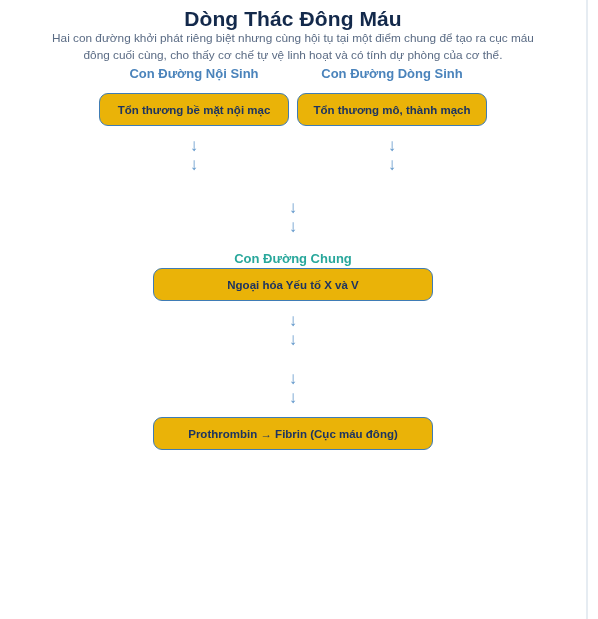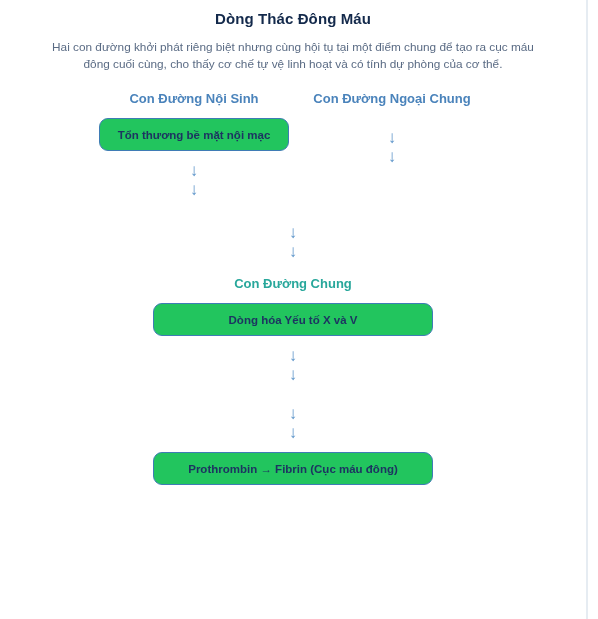--- a/index.html
+++ b/index.html
@@ -23,39 +23,39 @@
     position: relative;
     background: #ffffff;
   }
 
   
   .header {
     padding-top: 8px;
     text-align: center;
   }
   .title {
-    font-size: 15px;
+    font-size: 21px;
     font-weight: bold;
     color: #13294b;
     letter-spacing: .1px;
     margin: 0;
     line-height: 22px;
   }
   .subtitle {
-    margin: 9px auto 0 auto;
+    margin: 0 auto 0 auto;
     width: 486px;
     font-size: 11.8px;
     line-height: 17px;
     color: #5a6b84;
     text-align: center;
   }
 
   
   .columns {
-    margin-top: 17px;
+    margin-top: 1px;
     display: flex;
     justify-content: center;
     gap: 8px;
   }
   .column {
     width: 190px;
     display: flex;
     flex-direction: column;
     align-items: center;
   }
@@ -68,21 +68,21 @@
     height: 18px;
   }
   .col-head.common {
     color: #28a79b;
   }
 
   .node {
     box-sizing: border-box;
     border: 1px solid #3f7cb5;
     border-radius: 9px;
-    background: #22c55e;
+    background: #eab308;
     height: 33px;
     display: flex;
     align-items: center;
     justify-content: center;
     font-size: 11.5px;
     font-weight: bold;
     color: #1d3461;
     padding: 0 10px;
     white-space: nowrap;
   }
@@ -109,21 +109,21 @@
   .col-arrows { margin-top: 10px; margin-bottom: 11px; }
 
   
   .common-section {
     margin-top: 0;
     display: flex;
     flex-direction: column;
     align-items: center;
   }
   .mid-arrows { margin-top: 13px; margin-bottom: 14px; }
-  .common-head { margin-bottom: 10px; }
+  .common-head { }
   .flow-arrows { margin-top: 10px; margin-bottom: 10px; }
 </style>
 </head>
 <body>
 
 <div class="page">
 
   <div class="header">
     <h1 class="title">Dòng Thác Đông Máu</h1>
     <p class="subtitle">Hai con đường khởi phát riêng biệt nhưng cùng hội tụ tại một điểm chung để tạo ra cục máu đông cuối cùng, cho thấy cơ chế tự vệ linh hoạt và có tính dự phòng của cơ thể.</p>
@@ -135,40 +135,41 @@
       <div class="col-head">Con Đường Nội Sinh</div>
       <div class="col-gap-1"></div>
       <div class="node narrow">Tổn thương bề mặt nội mạc</div>
       <div class="arrows col-arrows">
         <span class="arrow-glyph">↓</span>
         <span class="arrow-glyph">↓</span>
       </div>
     </div>
 
     <div class="column">
-      <div class="col-head">Con Đường Ngoại Chung</div>
+      <div class="col-head">Con Đường Dòng Sinh</div>
       <div class="col-gap-1"></div>
+      <div class="node narrow">Tổn thương mô, thành mạch</div>
       <div class="arrows col-arrows">
         <span class="arrow-glyph">↓</span>
         <span class="arrow-glyph">↓</span>
       </div>
     </div>
 
   </div>
 
   <div class="common-section">
 
     <div class="arrows mid-arrows">
       <span class="arrow-glyph">↓</span>
       <span class="arrow-glyph">↓</span>
     </div>
 
     <div class="col-head common common-head">Con Đường Chung</div>
 
-    <div class="node wide">Dòng hóa Yếu tố X và V</div>
+    <div class="node wide">Ngoại hóa Yếu tố X và V</div>
 
     <div class="arrows flow-arrows">
       <span class="arrow-glyph">↓</span>
       <span class="arrow-glyph">↓</span>
     </div>
 
 
     <div class="arrows flow-arrows">
       <span class="arrow-glyph">↓</span>
       <span class="arrow-glyph">↓</span>

